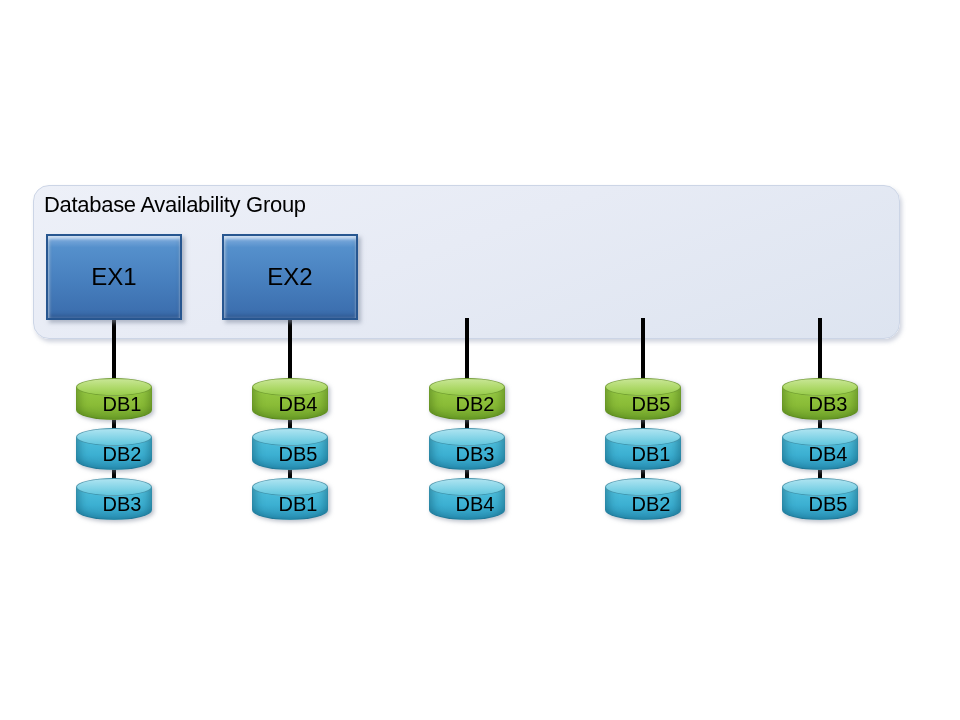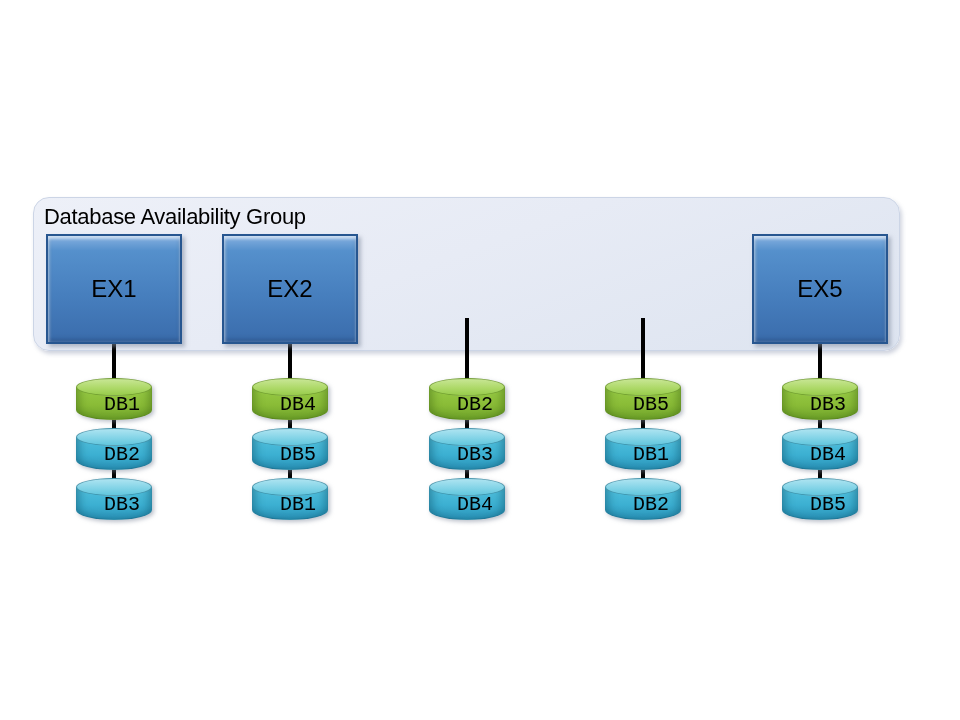--- a/index.html
+++ b/index.html
@@ -15,21 +15,21 @@
     position: relative;
     width: 960px;
     height: 720px;
     background: #ffffff;
   }
 
   
   .dag-box {
     position: absolute;
     left: 33px;
-    top: 197px;
+    top: 185px;
     width: 865px;
     height: 152px;
     background: linear-gradient(160deg, #edf0f8 0%, #e7ebf5 45%, #dde4f0 100%);
     border: 1px solid #ccd5e6;
     border-radius: 16px;
     box-shadow: 2px 3px 4px rgba(150,160,185,0.45);
     z-index: 0;
   }
   .dag-title {
     position: absolute;
@@ -58,21 +58,21 @@
     background: #000000;
     z-index: 1;
   }
 
   
   .server-box {
     position: absolute;
     left: calc(var(--cx) - 68px);
     top: 234px;
     width: 136px;
-    height: 110px;
+    height: 86px;
     box-sizing: border-box;
     border: 2px solid #275690;
     background: linear-gradient(180deg, #85b0e0 0%, #5590cc 14%, #477fbe 55%, #3a6cac 100%);
     box-shadow: inset 0 3px 3px rgba(255,255,255,0.55),
                 inset 2px 0 3px rgba(255,255,255,0.25),
                 inset 0 -3px 4px rgba(10,30,70,0.25),
                 3px 3px 4px rgba(130,140,160,0.55);
     display: flex;
     align-items: center;
     justify-content: center;
@@ -92,21 +92,20 @@
     display: flex;
     flex-direction: column;
     gap: 8px;
     z-index: 2;
   }
   .cyl {
     position: relative;
     width: 92px;
     height: 42px;
     filter: drop-shadow(2px 2px 2px rgba(120,130,150,0.5));
-    font-family: Liberation Mono, monospace;
   }
   .cyl-body {
     position: absolute;
     left: 0;
     top: 9px;
     width: 76px;
     height: 33px;
     border-radius: 0 0 38px 38px / 0 0 10px 10px;
   }
   .cyl-top {
@@ -255,23 +254,20 @@
       <div class="cyl" data-color="blue">
         <div class="cyl-body"></div>
         <div class="cyl-top"></div>
         <div class="cyl-label">DB2</div>
       </div>
     </div>
   </div>
 
   <div class="column col-5">
     <div class="connector"></div>
-    <div class="server-box">
-      <span class="server-label">EX5</span>
-    </div>
     <div class="db-stack">
       <div class="cyl" data-color="green">
         <div class="cyl-body"></div>
         <div class="cyl-top"></div>
         <div class="cyl-label">DB3</div>
       </div>
       <div class="cyl" data-color="blue">
         <div class="cyl-body"></div>
         <div class="cyl-top"></div>
         <div class="cyl-label">DB4</div>

